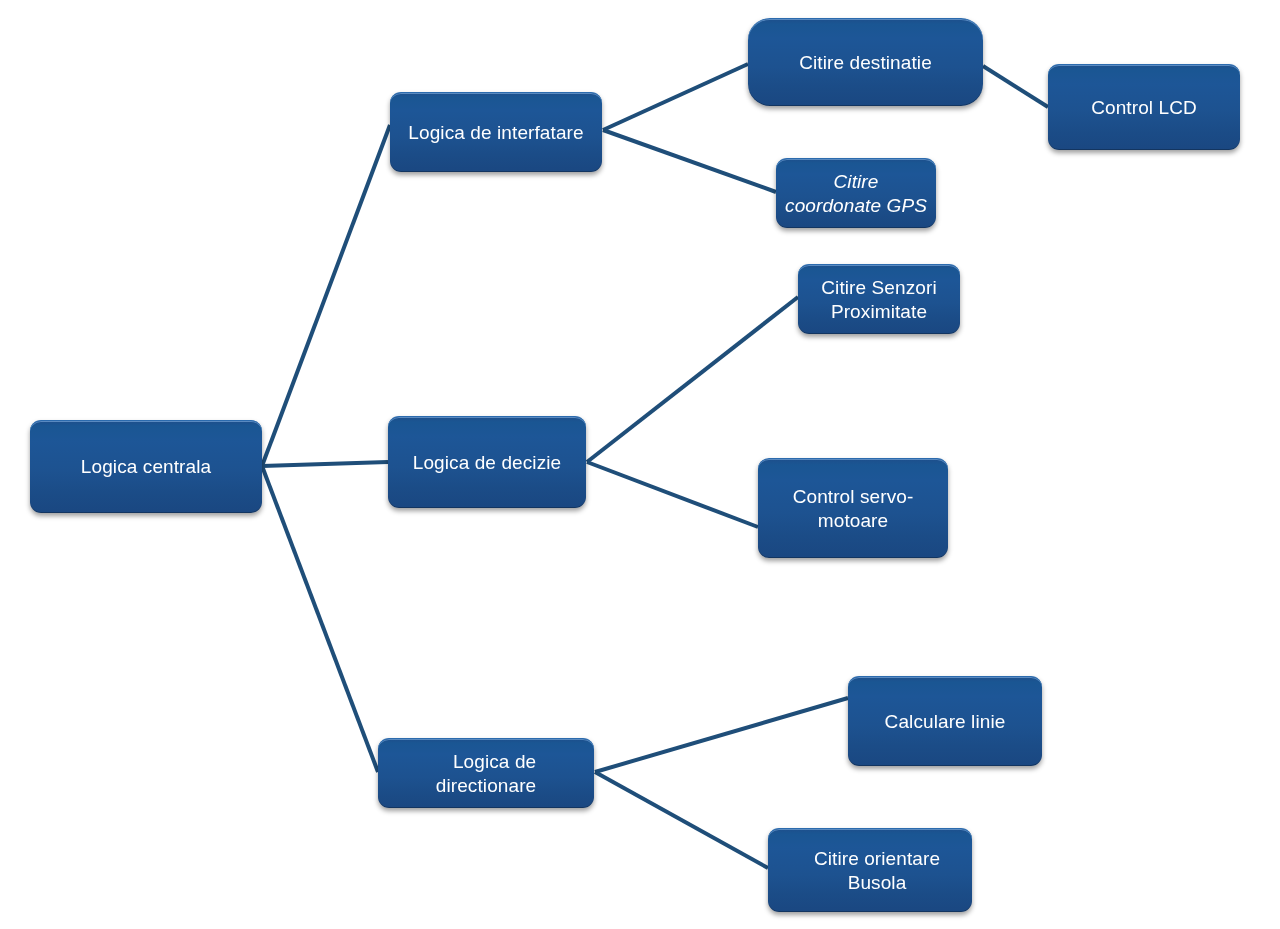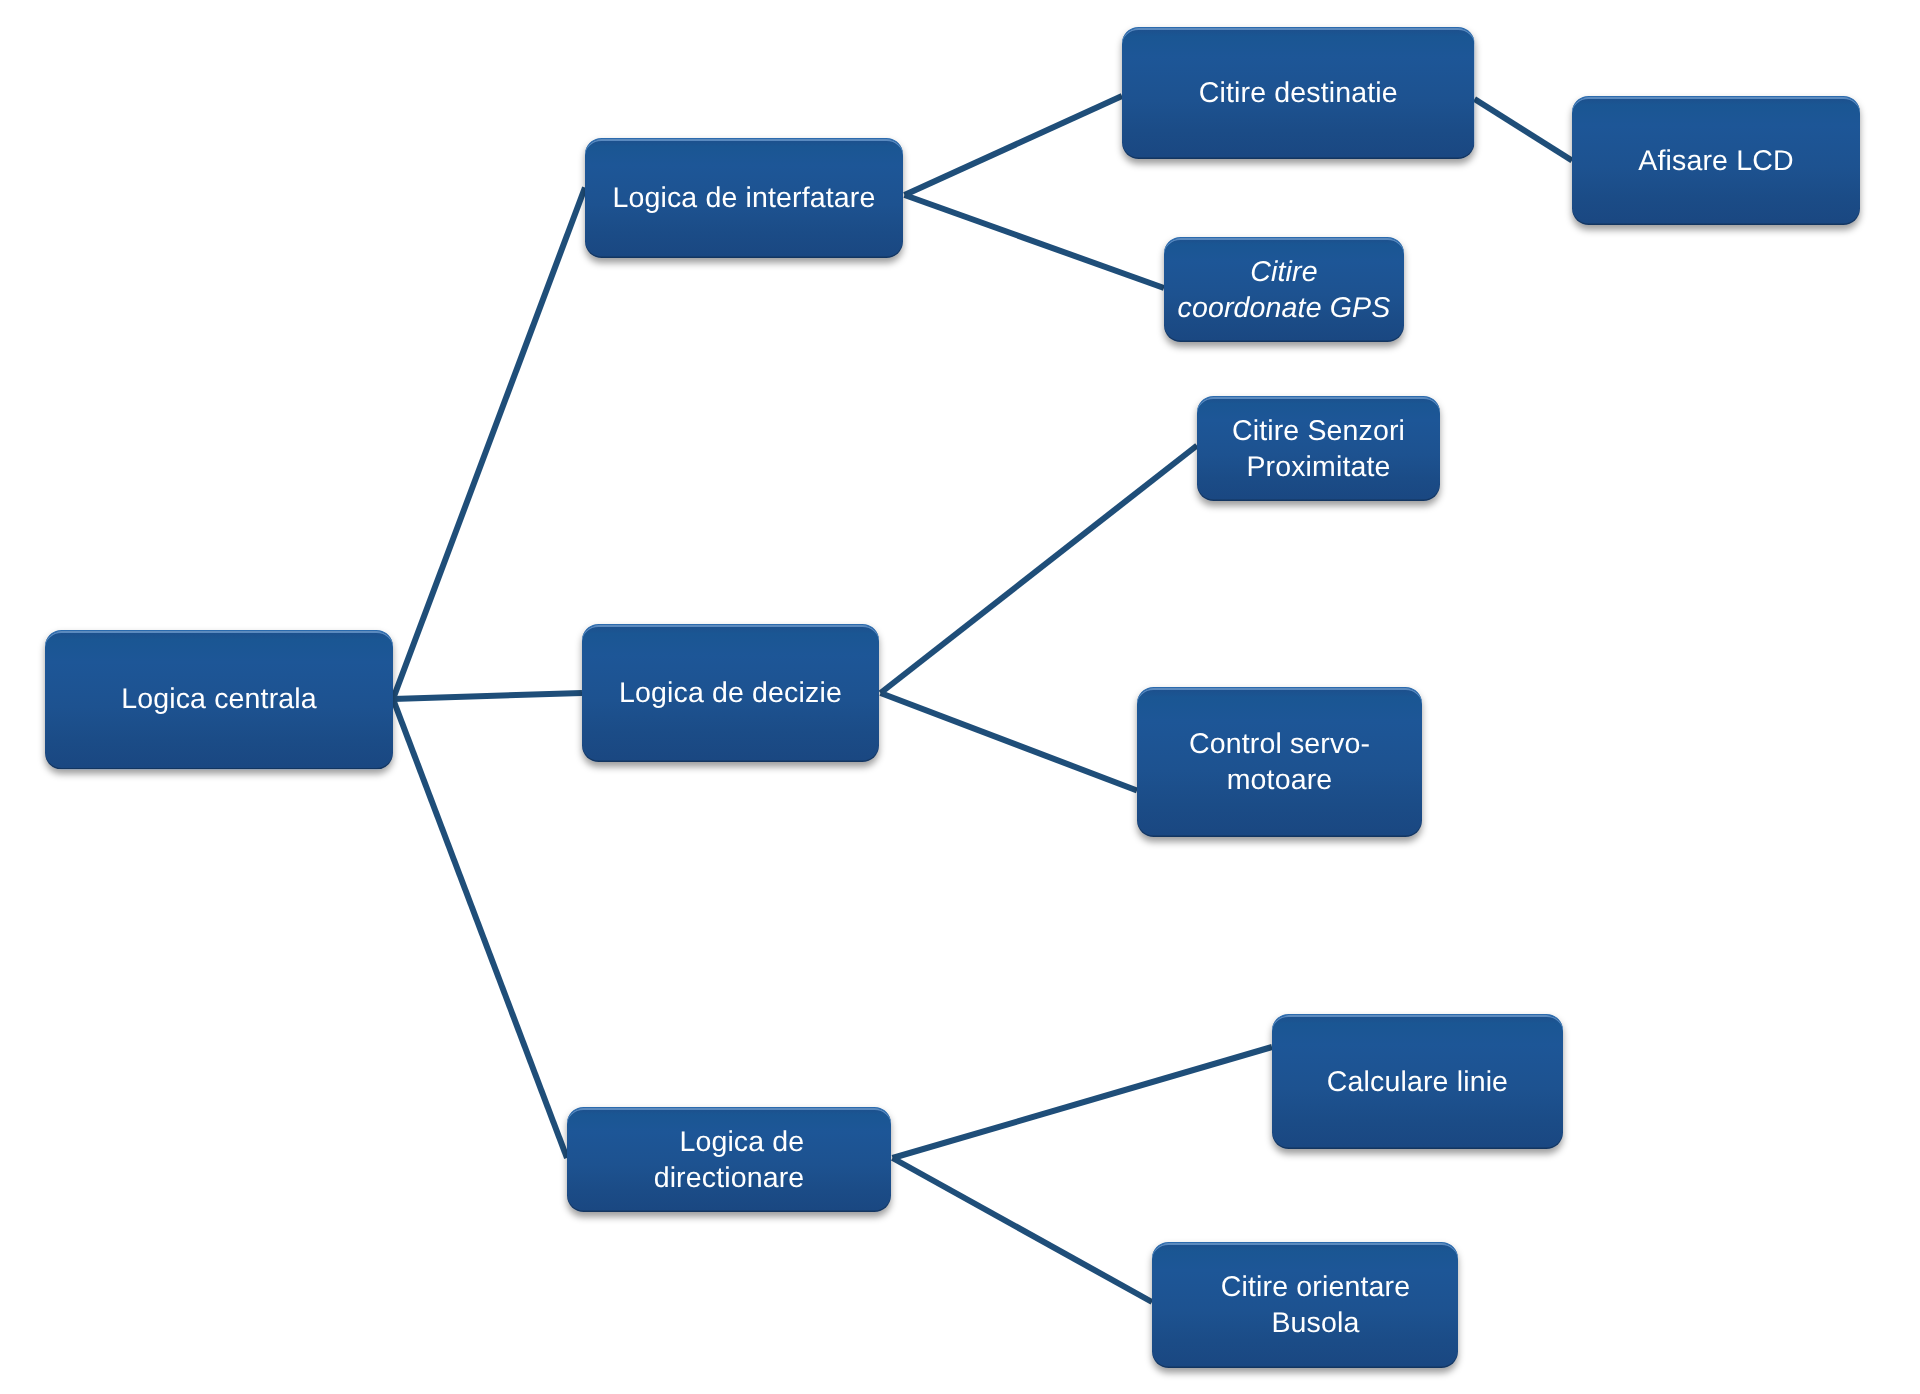--- a/index.html
+++ b/index.html
@@ -74,25 +74,25 @@
       <polyline points="595,772 848,698" fill="none" stroke="#1F4E79" stroke-width="4" stroke-linecap="butt" stroke-linejoin="miter"></polyline>
       <polyline points="595,772 768,868" fill="none" stroke="#1F4E79" stroke-width="4" stroke-linecap="butt" stroke-linejoin="miter"></polyline>
     </svg>
   <div id="nodes">
       <div class="node" style="left: 30px; top: 420px; width: 232px; height: 93px;">
         <span class="label">Logica centrala</span>
       </div>
       <div class="node" style="left: 390px; top: 92px; width: 212px; height: 80px;">
         <span class="label">Logica de interfatare</span>
       </div>
-      <div class="node" style="left: 748px; top: 18px; width: 235px; height: 88px;">
+      <div class="node" style="left: 748px; top: 18px; width: 235px; height: 88px; border-radius: 22px;">
         <span class="label">Citire destinatie</span>
       </div>
       <div class="node" style="left: 1048px; top: 64px; width: 192px; height: 86px;">
-        <span class="label">Afisare LCD</span>
+        <span class="label">Control LCD</span>
       </div>
       <div class="node" style="left: 776px; top: 158px; width: 160px; height: 70px; font-style: italic;">
         <span class="label">Citire
 coordonate GPS</span>
       </div>
       <div class="node" style="left: 388px; top: 416px; width: 198px; height: 92px;">
         <span class="label">Logica de decizie</span>
       </div>
       <div class="node" style="left: 798px; top: 264px; width: 162px; height: 70px;">
         <span class="label">Citire Senzori

